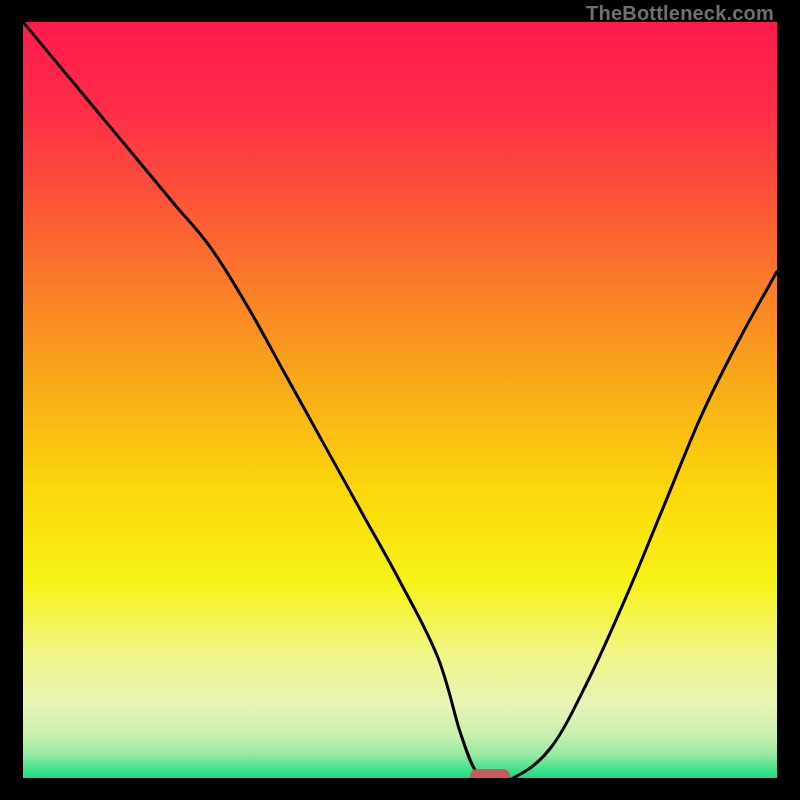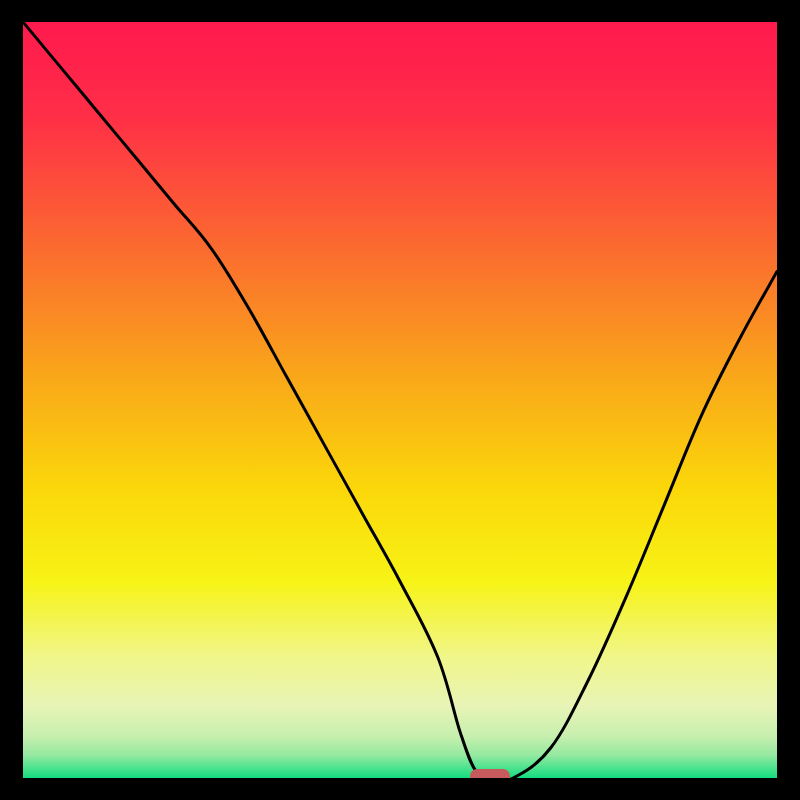--- a/index.html
+++ b/index.html
@@ -83,13 +83,14 @@
       <rect x="0" y="0" width="754" height="756" fill="url(#bg-grad)"></rect>
     </svg>
 
     <svg class="curve" viewBox="0 0 754 756" preserveAspectRatio="none">
       <path id="curve-path" d="M 0 0 C 6.7860000000000005 8.164800000000001, 24.128 29.03040000000001, 37.7 45.360000000000014 C 51.272000000000006 61.68960000000001, 61.82800000000001 74.39040000000003, 75.4 90.72000000000003 C 88.97200000000001 107.04960000000003, 99.52799999999999 119.75040000000006, 113.1 136.08000000000004 C 126.672 152.4096, 137.228 165.11039999999994, 150.8 181.43999999999994 C 164.372 197.76959999999994, 174.928 207.74880000000005, 188.5 226.80000000000007 C 202.072 245.8512000000001, 212.628 264.1464, 226.2 287.28000000000003 C 239.772 310.41360000000003, 250.32799999999997 330.8256, 263.9 355.32 C 277.472 379.8144, 288.028 398.86560000000003, 301.6 423.36 C 315.172 447.8544, 325.728 466.90560000000005, 339.3 491.40000000000003 C 352.872 515.8944, 363.428 533.5848000000001, 377 559.44 C 390.572 585.2952, 403.84240000000005 607.824, 414.70000000000005 635.04 C 425.55760000000004 662.256, 430.534 690.228, 437.32 710.64 C 444.106 731.052, 446.97119999999995 740.2752, 452.4 748.44 C 457.8288 756.6048000000001, 460.694 754.6392, 467.48 756 C 474.266 757.3608, 479.24240000000003 761.4432, 490.1 756 C 500.9576 750.5568, 514.228 743.4504, 527.8 725.76 C 541.372 708.0696, 551.928 684.936, 565.5 657.72 C 579.072 630.504, 589.628 605.8584, 603.2 574.56 C 616.772 543.2615999999999, 627.328 516.4992, 640.9 483.84000000000003 C 654.472 451.18080000000003, 665.028 423.0576, 678.6 393.12 C 692.172 363.18240000000003, 702.728 343.37520000000006, 716.3 317.52000000000004 C 729.872 291.6648, 747.2139999999999 261.7272, 754 249.47999999999996" fill="none" stroke-width="3" stroke-linecap="round" stroke-linejoin="round" stroke="#000000"></path>
     </svg>
 
     <div class="marker" id="marker" style="left: 447.48px; top: 747px; background: rgb(198, 90, 93);"></div>
   </div>
 
+  <div class="watermark">TheBottleneck.com</div>
 </div>
 
 </body></html>

